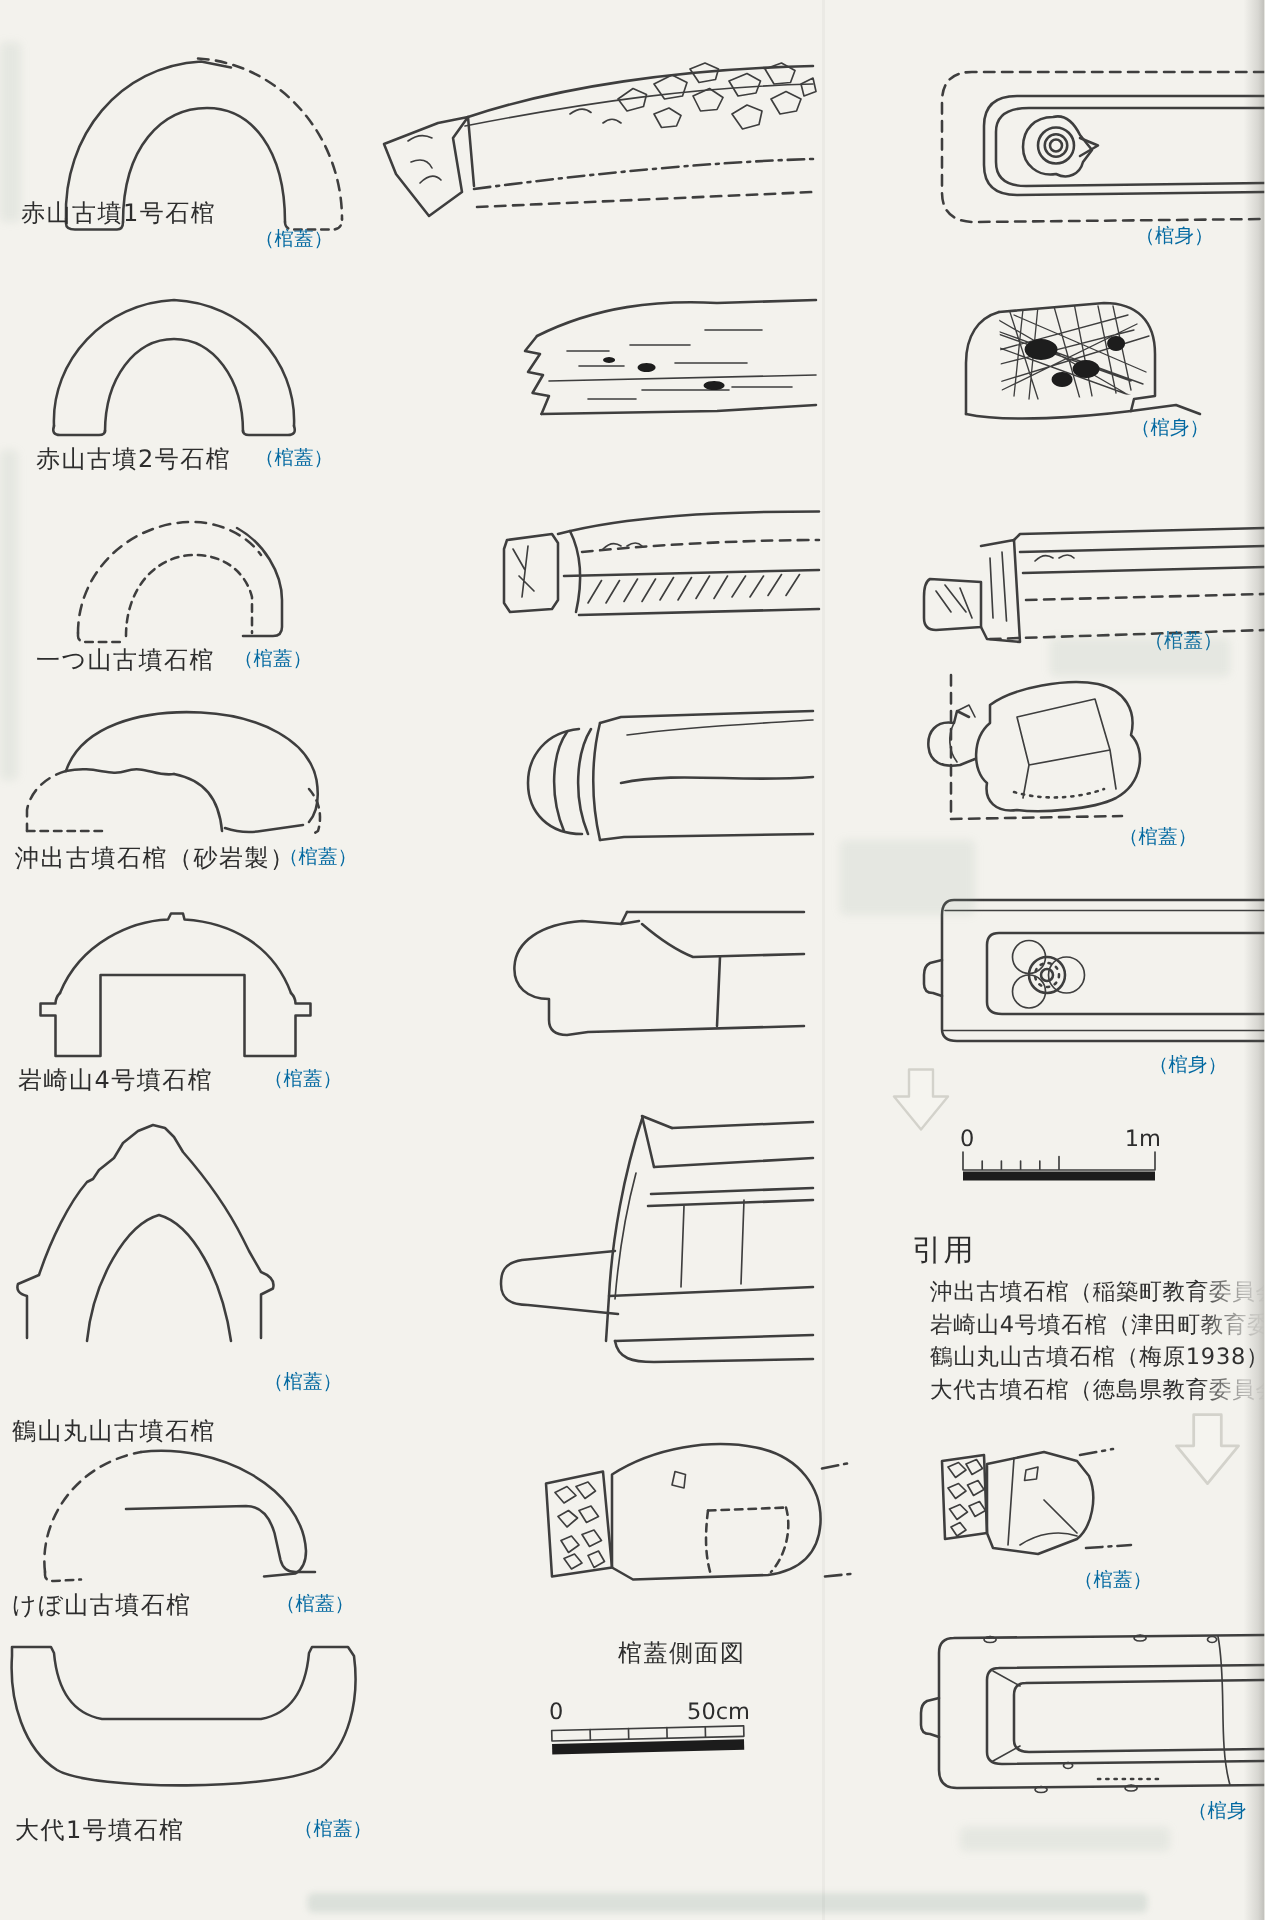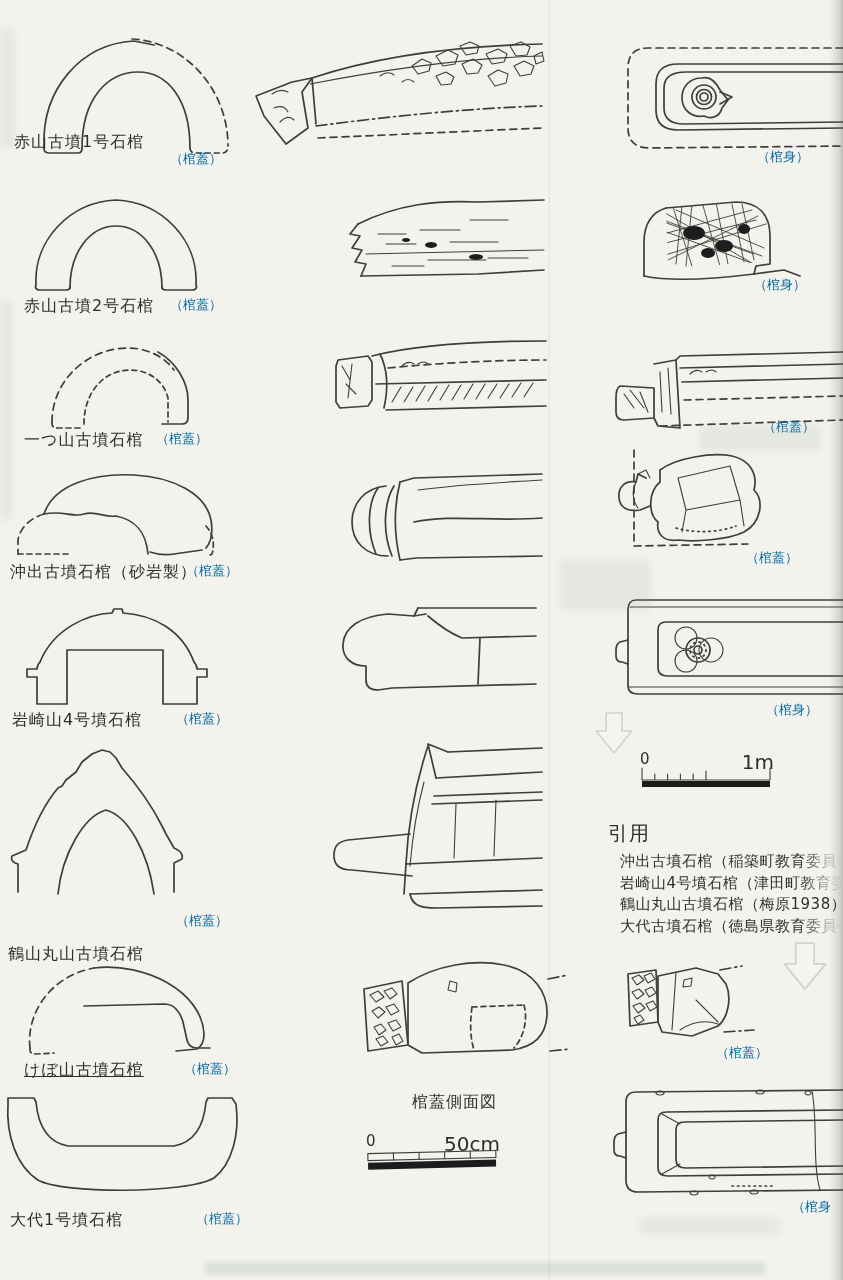--- a/index.html
+++ b/index.html
@@ -33,21 +33,21 @@
   .cite{position:absolute;left:608px;top:820px;width:235px;}
   .cite-h{font-size:20px;letter-spacing:1px;color:#2d2d2d;}
   .cite-lines{margin-top:4px;padding-left:12px;}
   .cite-line{font-size:15px;line-height:21.5px;letter-spacing:0.5px;white-space:nowrap;overflow:hidden;width:223px;color:#2f2f2f;}
   .cite-line.fade{
     -webkit-mask-image:linear-gradient(90deg,#000 80%,rgba(0,0,0,.25) 95%,transparent 100%);
     mask-image:linear-gradient(90deg,#000 80%,rgba(0,0,0,.25) 95%,transparent 100%);
   }
   .scale{position:absolute;width:140px;height:40px;}
   .scale .s0{position:absolute;top:-2px;left:0px;font-size:15px;color:#2d2d2d;}
-  .scale .smax{position:absolute;top:-2px;right:6px;font-size:20px;color:#2d2d2d;}
+  .scale .smax{position:absolute;top:-2px;right:6px;font-size:15px;color:#2d2d2d;}
   .scale svg{position:absolute;left:0;top:14px;width:140px;height:26px;}
   .ghost{position:absolute;background:rgba(140,160,148,.13);filter:blur(3px);border-radius:4px;pointer-events:none;}
   .ghost.strong{background:rgba(110,145,135,.18);filter:blur(2px);}
   .arrow{position:absolute;opacity:.75;}
   .arrow svg path{stroke:#c9c8c0;stroke-width:1.6;fill:#f6f5f0;}
 </style>
 </head>
 <body>
 
 <div id="page">
@@ -121,21 +121,21 @@
   <div class="tag" style="left:176px;top:912px;">（棺蓋）</div>
 
   <div class="fig" style="left:16px;top:956px;width:210px;height:104px;">
     <svg viewBox="0 0 210 104">
       <path class="dash" d="M14,92 C10,58 34,20 78,12"></path>
       <path d="M78,12 C130,6 186,36 188,78 C188,84 186,90 181,93 L160,95"></path>
       <path class="dash2" d="M14,92 L14,94 Q14,98 20,98 L38,97"></path>
       <path d="M68,50 L148,48 C158,48 164,56 167,66 L171,84 Q173,92 181,92 L194,92"></path>
     </svg>
   </div>
-  <div class="lbl" style="left:24px;top:1060px;text-decoration:underline;">けぼ山古墳石棺</div>
+  <div class="lbl" style="left:8px;top:1060px;">けぼ山古墳石棺</div>
   <div class="tag" style="left:184px;top:1060px;">（棺蓋）</div>
 
   <div class="fig" style="left:0px;top:1090px;width:244px;height:118px;">
     <svg viewBox="0 0 244 118">
       <path d="M8,8 L34,8 L36,12 C38,34 46,52 68,56 L174,56 C196,52 204,34 206,12 L208,8 L232,8 L236,14 C240,44 232,74 214,88 C186,104 62,104 38,90 C16,76 6,44 8,14 Z"></path>
     </svg>
   </div>
   <div class="lbl" style="left:10px;top:1210px;">大代1号墳石棺</div>
   <div class="tag" style="left:196px;top:1210px;">（棺蓋）</div>
 

